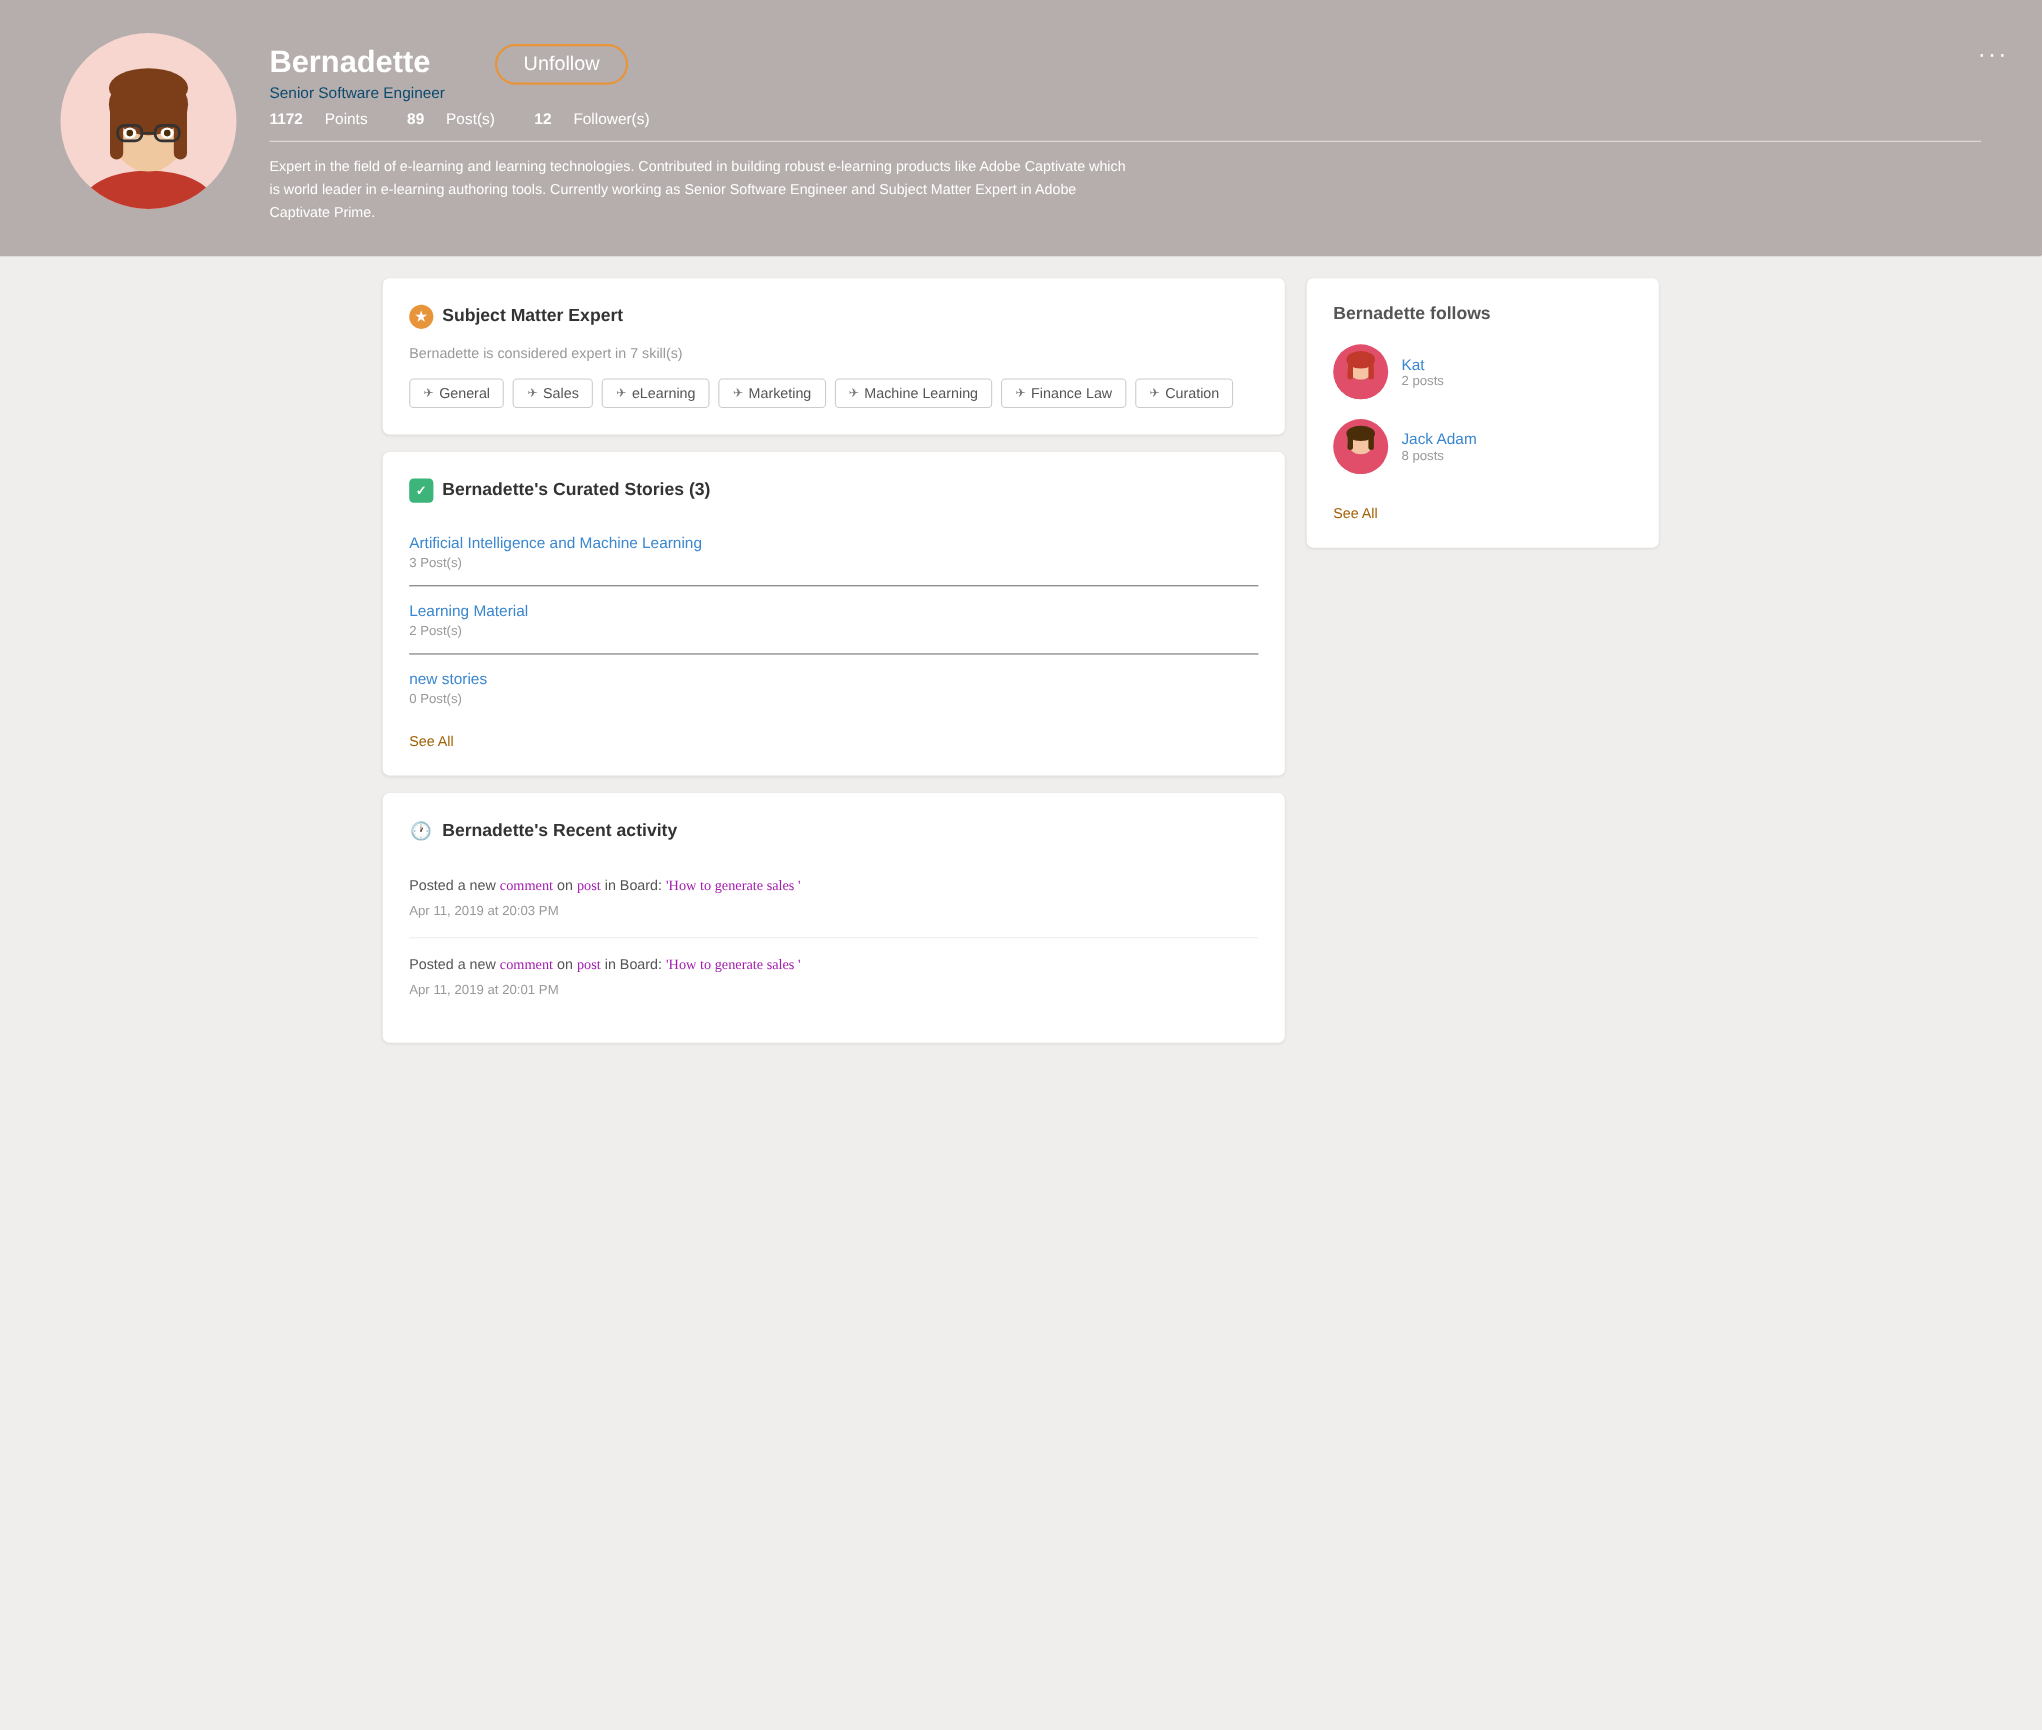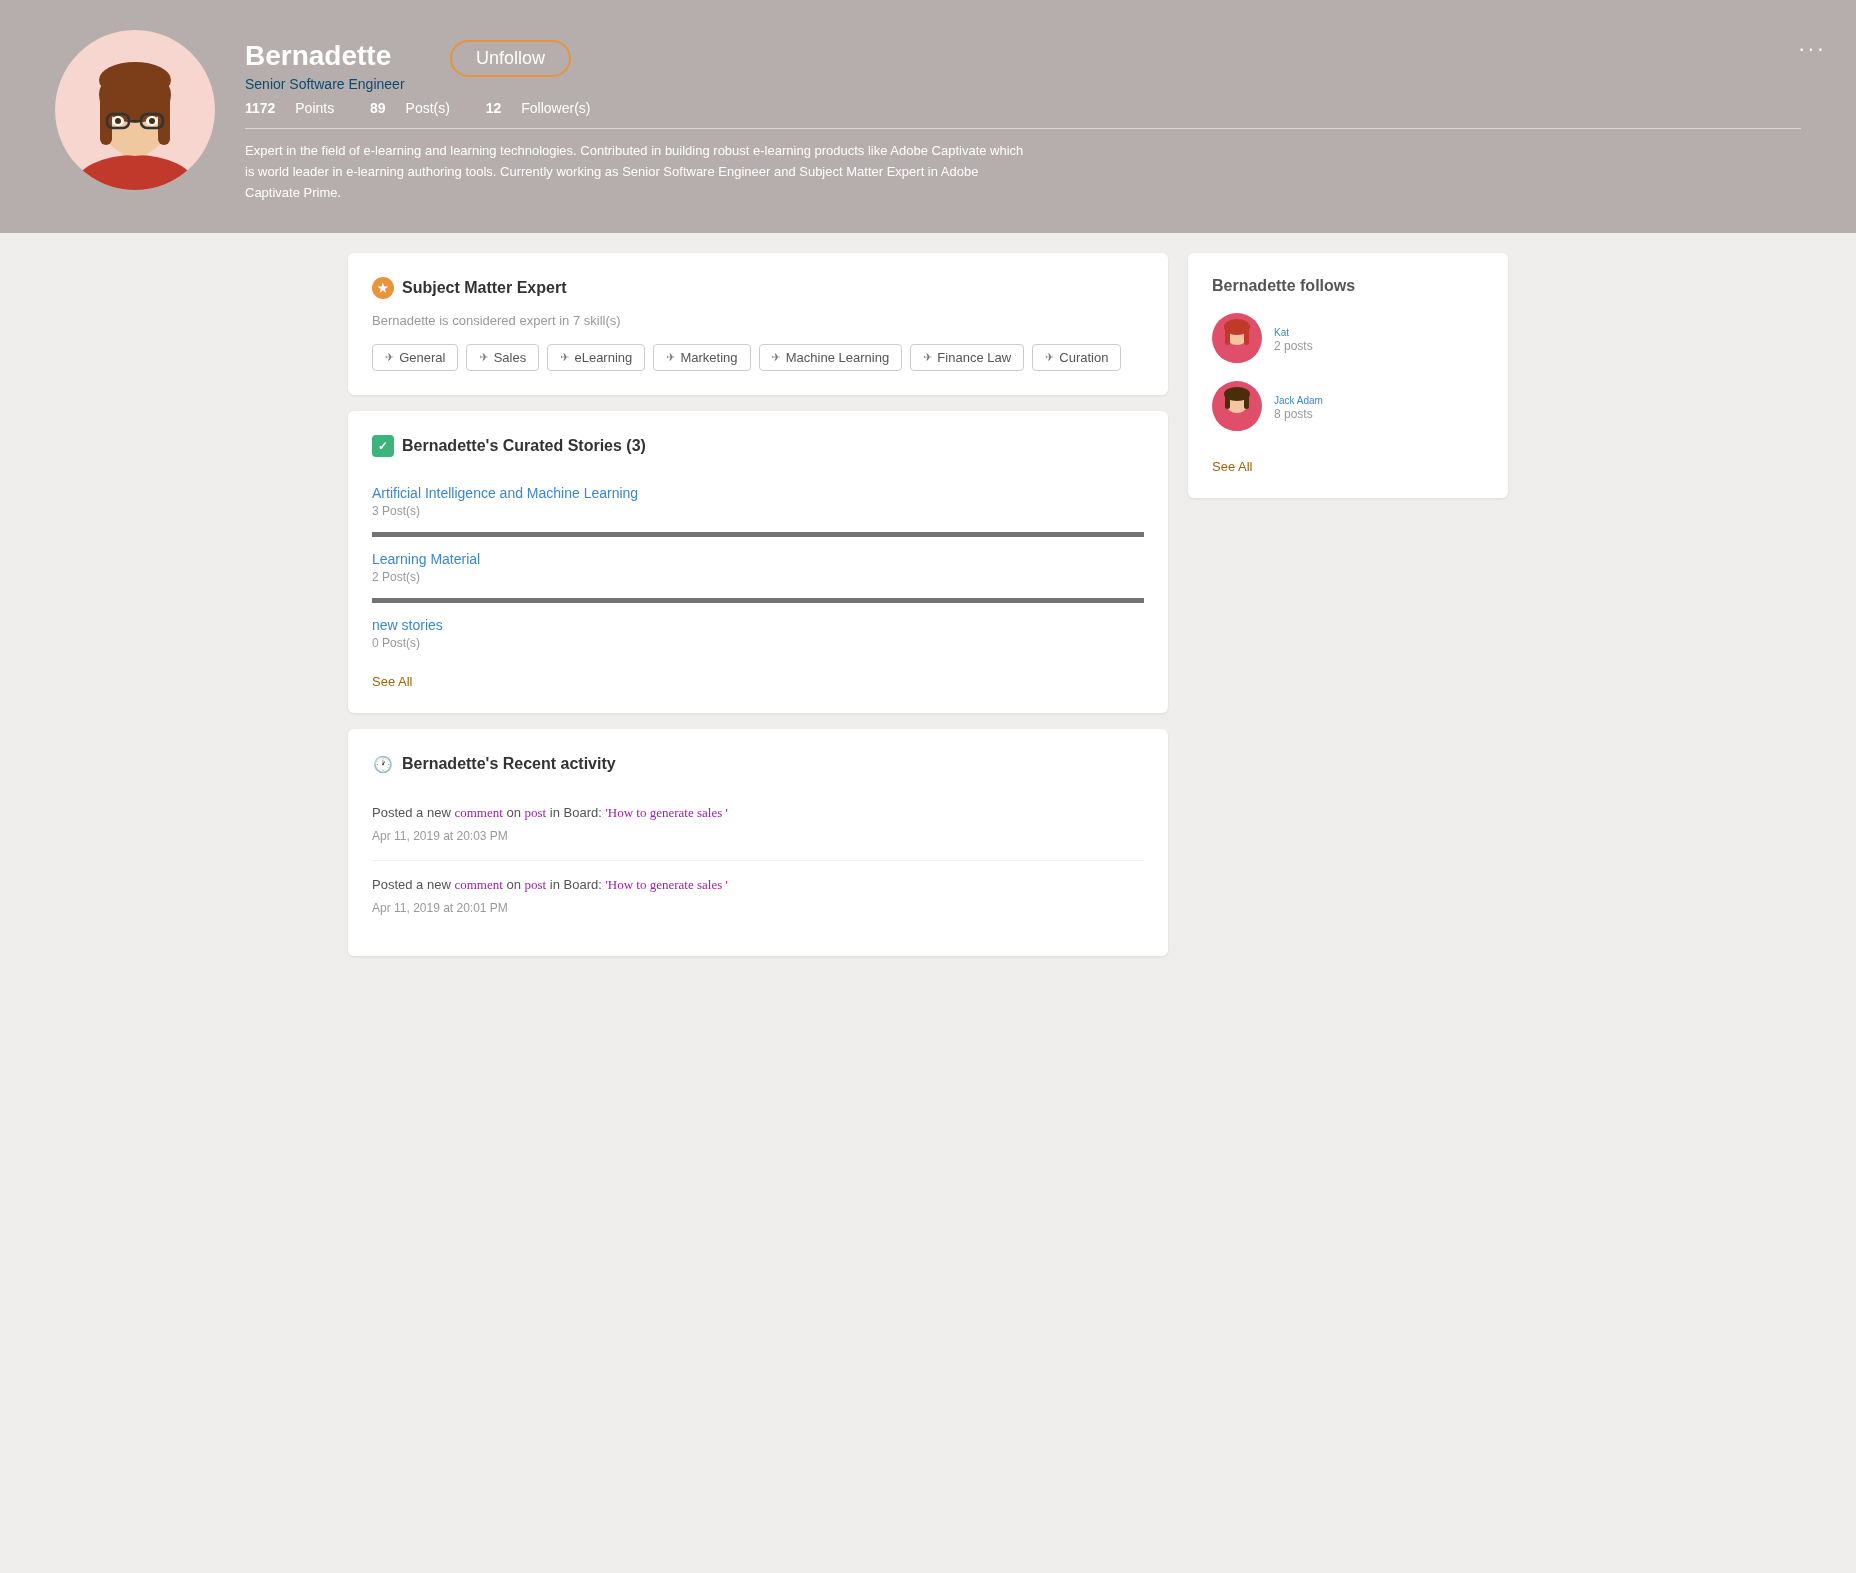--- a/index.html
+++ b/index.html
@@ -155,21 +155,21 @@
       gap: 5px;
     }
     .skill-tag .tag-icon {
       color: #777;
       font-size: 11px;
     }
 
     
     .story-item {
       padding: 14px 0;
-      border-bottom: 5px solid #737373;
+      border-bottom: 1px solid #737373;
     }
     .story-item:last-of-type {
       border-bottom: none;
     }
     .story-link {
       color: #3a87d0;
       font-size: 14px;
       text-decoration: none;
       cursor: pointer;
     }
@@ -222,21 +222,21 @@
       margin-bottom: 18px;
     }
     .follow-avatar {
       width: 50px;
       height: 50px;
       border-radius: 50%;
       overflow: hidden;
       flex-shrink: 0;
     }
     .follow-name {
-      font-size: 10px;
+      font-size: 14px;
       color: #3a87d0;
       font-weight: 500;
       cursor: pointer;
       text-decoration: none;
     }
     .follow-posts {
       font-size: 12px;
       color: #999;
     }
 

